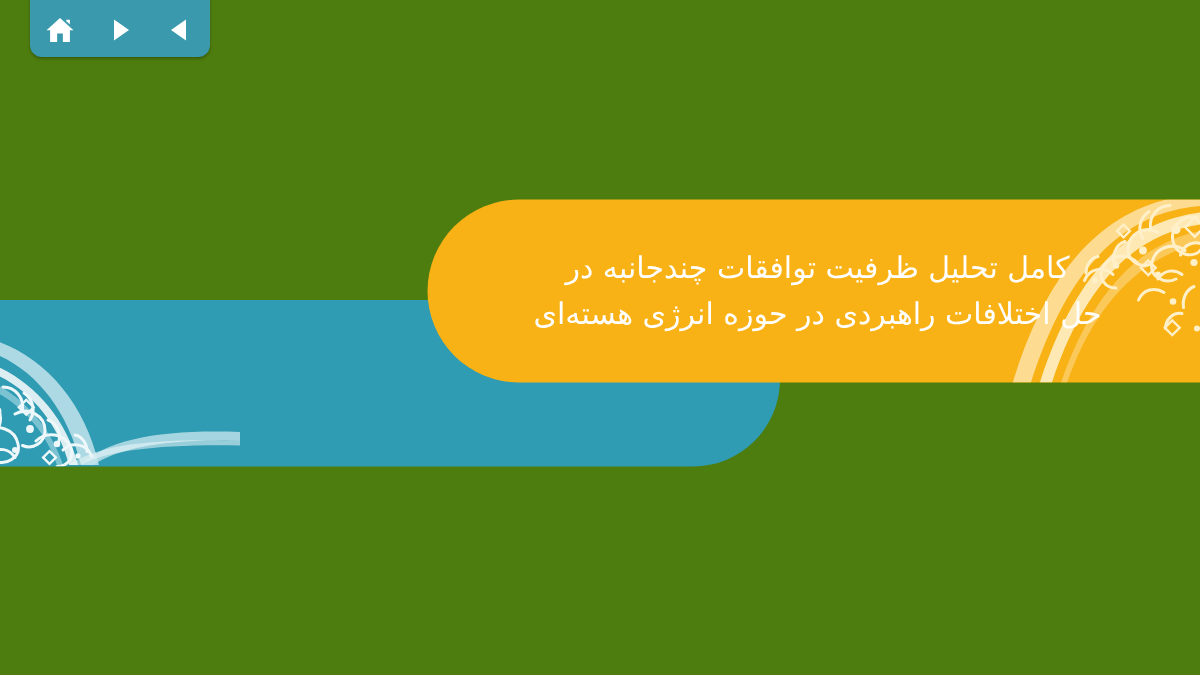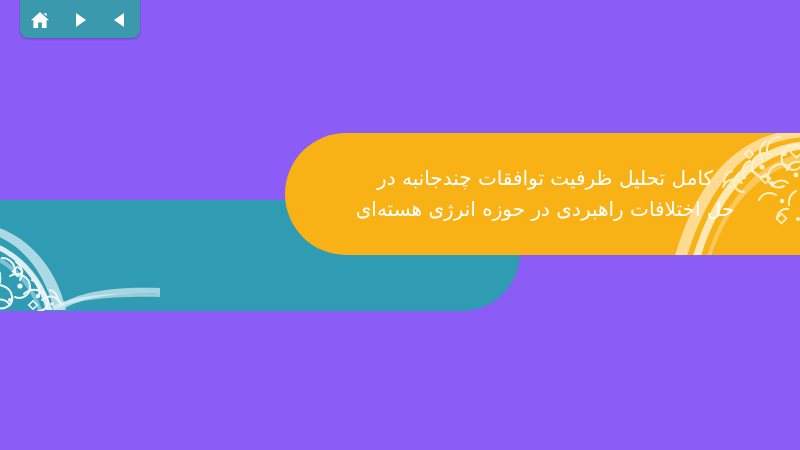--- a/index.html
+++ b/index.html
@@ -7,21 +7,21 @@
     margin: 0;
     padding: 0;
     background: #2b2b2b;
   }
   #stage {
     position: relative;
     width: 800px;
     height: 450px;
     overflow: hidden;
     font-family: "DejaVu Sans", sans-serif;
-    background: #8b5cf6;
+    background: #4d7c0f;
   }
 
   
   #navbar {
     position: absolute;
     left: 20px;
     top: -8px;
     width: 120px;
     height: 46px;
     background: #3a99ad;

